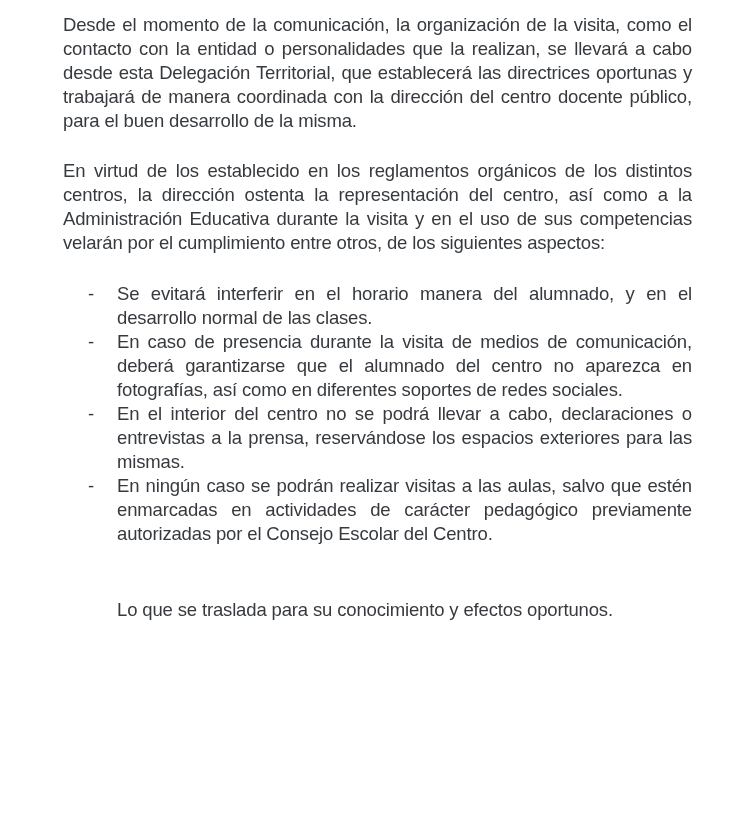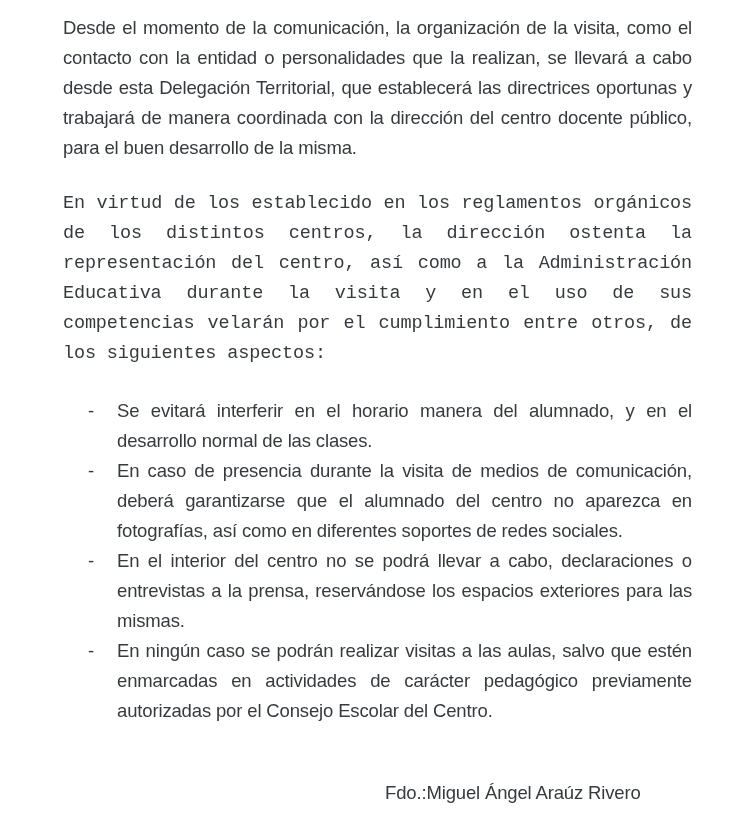--- a/index.html
+++ b/index.html
@@ -13,30 +13,29 @@
     overflow: hidden;
     font-family: "Liberation Sans", "DejaVu Sans", sans-serif;
   }
   .page {
     box-sizing: border-box;
     width: 755px;
     height: 834px;
     padding: 13px 63px 0 63px;
     color: #363a3e;
     font-size: 18.5px;
-    line-height: 30px;
+    line-height: 24px;
     letter-spacing: -0.15px;
     text-align: justify;
   }
   .para {
     margin: 0;
   }
   .para + .para {
     margin-top: 26.25px;
-    font-family: Liberation Mono, monospace;
   }
   .bullet-list {
     margin-top: 26.25px;
   }
   .list-item {
     position: relative;
     padding-left: 54px;
   }
   .list-item .dash {
     position: absolute;
@@ -87,17 +86,17 @@
       <span>En el interior del centro no se podrá llevar a cabo, declaraciones o entrevistas a la prensa, reservándose los espacios exteriores para las mismas.</span>
     </div>
 
     <div class="list-item">
       <span class="dash">-</span>
       <span>En ningún caso se podrán realizar visitas a las aulas, salvo que estén enmarcadas en actividades de carácter pedagógico previamente autorizadas por el Consejo Escolar del Centro.</span>
     </div>
 
   </div>
 
+  <p class="closing-line">Lo que se traslada para su conocimiento y efectos oportunos.</p>
 
 
-  <p class="signature-name">Fdo.:Miguel Ángel Araúz Rivero</p>
 
 </div>
 
 </body></html>

